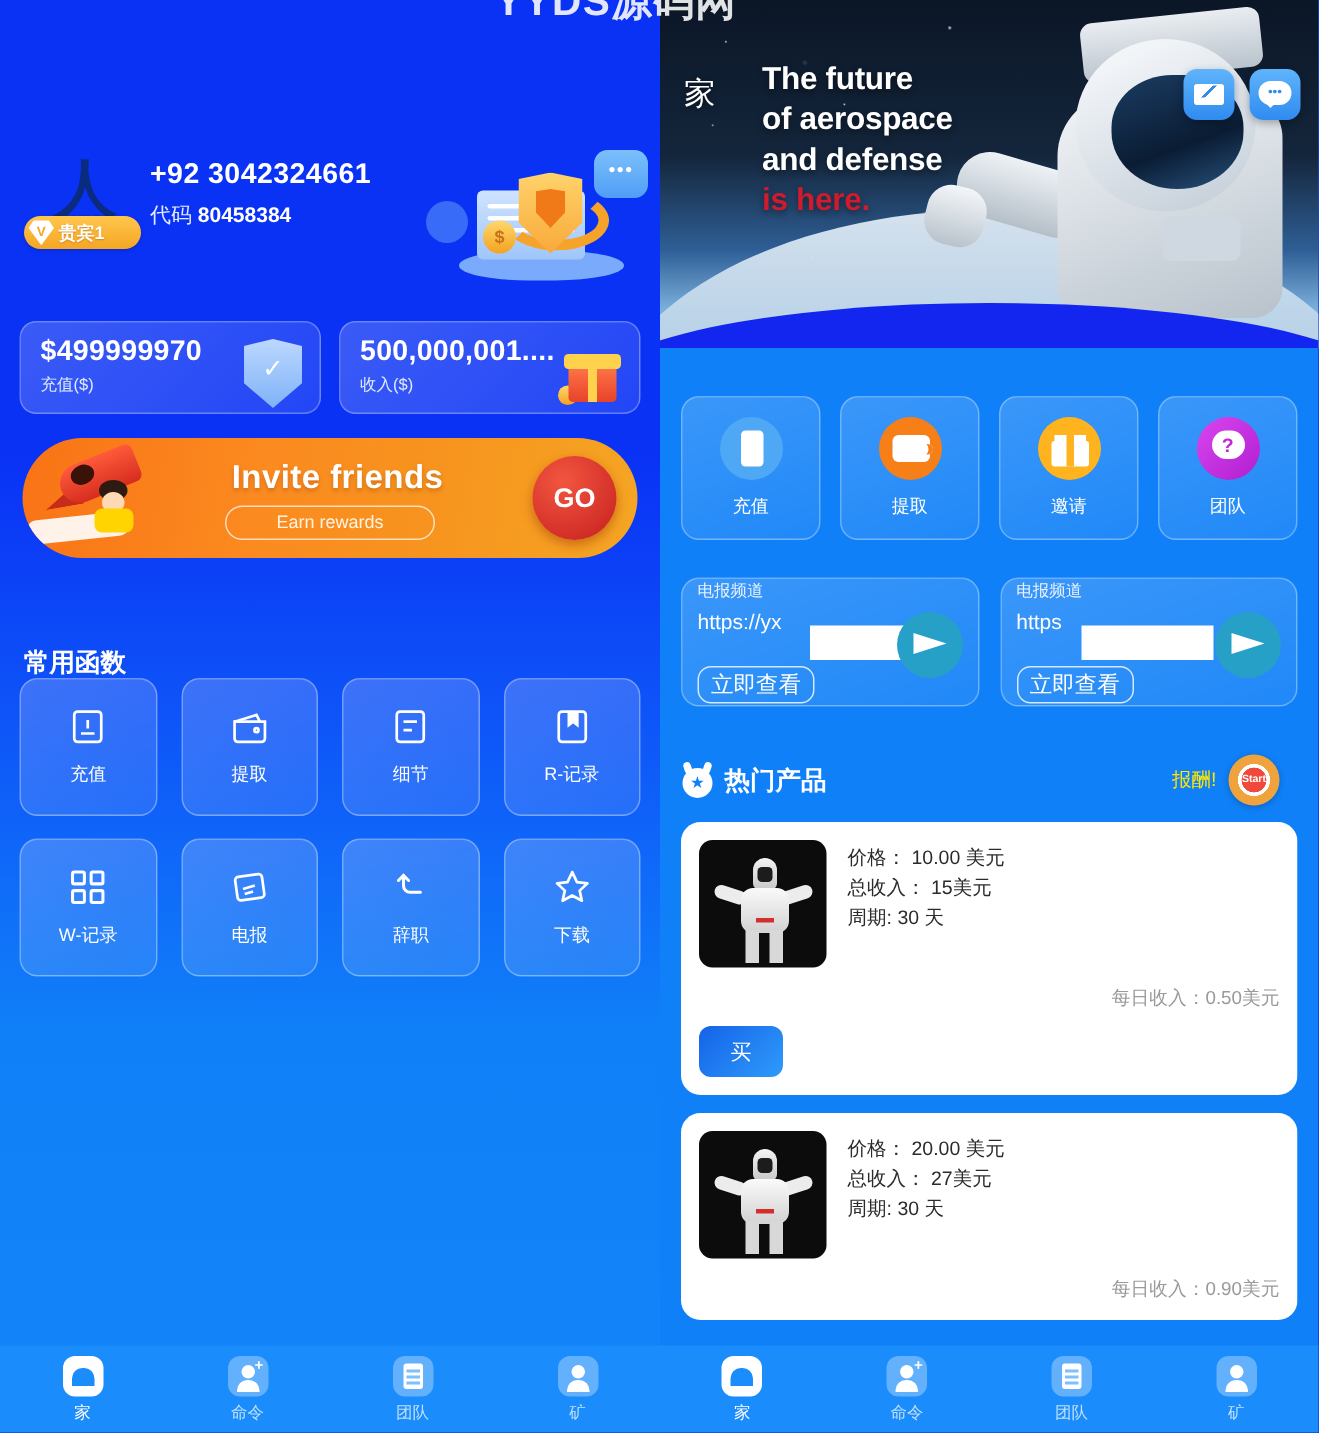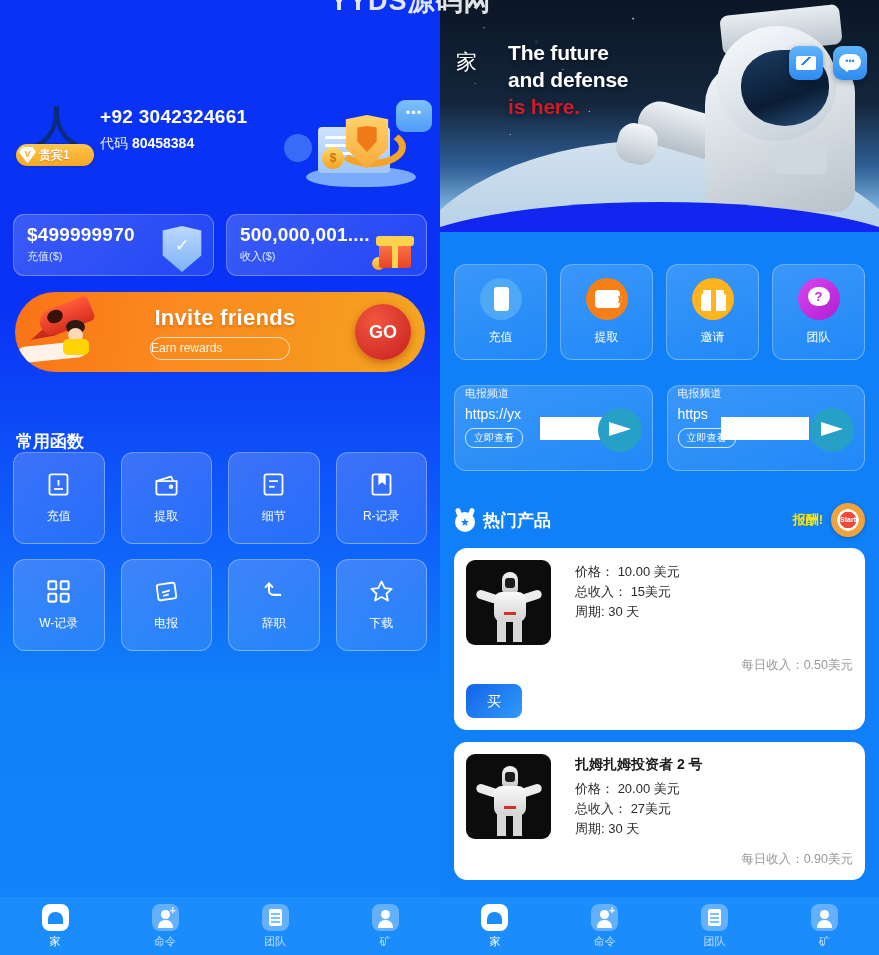--- a/index.html
+++ b/index.html
@@ -121,21 +121,21 @@
     border-radius:50%; background:#ffd9b3; }
   .invite .rocket .kid .shirt{ position:absolute; top:19px; left:2px; width:26px; height:16px;
     background:#ffd400; border-radius:5px; }
   .invite .rocket .trail{ position:absolute; left:-4px; top:46px; width:70px; height:16px;
     background:#fff; border-radius:10px; opacity:.9; transform:rotate(-6deg); }
   .invite .title{ position:absolute; top:13px; left:0; right:0; text-align:center; padding-left:10px;
     font-size:22px; font-weight:bold; color:#fff; letter-spacing:.3px;
     text-shadow:0 2px 3px rgba(150,60,0,.35); }
   .invite .pill{ position:absolute; top:45px; left:50%; transform:translateX(-50%);
     width:140px; height:23px; border:1px solid rgba(255,255,255,.7); border-radius:12px;
-    color:#fff4e2; font-size:12px; text-align:left; line-height:21px; }
+    color:#fff4e2; font-size:12px; text-align:center; line-height:21px; }
   .invite .go{
     position:absolute; right:14px; top:12px; width:56px; height:56px; border-radius:50%;
     background:radial-gradient(circle at 36% 30%,#f2563f,#c61f1f);
     color:#fff; font-size:18px; font-weight:bold; text-align:center; line-height:56px;
     box-shadow:0 3px 8px rgba(120,0,0,.35);
   }
 
   .sec-title{ position:absolute; top:430px; left:16px; font-size:17px; font-weight:bold; color:#fff; }
   .grid{ position:absolute; top:452px; left:13px; right:13px;
     display:grid; grid-template-columns:repeat(4,1fr); gap:15px 16px; }
@@ -242,50 +242,50 @@
   .tgs{ position:absolute; top:385px; left:14px; right:14px; display:flex; gap:14px; }
   .tg{
     flex:1; height:86px; border-radius:12px; position:relative; padding:0 10px;
     border:1px solid rgba(255,255,255,.30);
     background:linear-gradient(160deg,rgba(255,255,255,.18),rgba(255,255,255,.07));
     overflow:hidden;
   }
   .tg .t1{ font-size:11px; color:#eaf2ff; }
   .tg .t2{ font-size:14px; color:#fff; margin-top:5px; white-space:nowrap; }
   .tg .redact{ position:absolute; background:#fff; height:23px; }
-  .tg .btn{ margin-top:6px; display:inline-block; padding:2px 8px; font-size:10px; color:#fff;
+  .tg .btn{ margin-top:22px; display:inline-block; padding:2px 8px; font-size:15px; color:#fff;
     border:1px solid rgba(255,255,255,.8); border-radius:9px; }
   .tg .plane{ position:absolute; right:10px; top:22px; width:44px; height:44px; border-radius:50%;
     background:#27a0c8; }
   .tg .plane::after{ content:""; position:absolute; left:11px; top:14px; width:0; height:0;
     border-left:22px solid #fff; border-top:7px solid transparent; border-bottom:7px solid transparent; }
 
-  .hot{ position:absolute; top:500px; left:14px; right:14px; height:40px; display:flex;
+  .hot{ position:absolute; top:500px; left:14px; right:26px; height:40px; display:flex;
     align-items:center; }
   .hot .medal{ width:22px; height:24px; position:relative; margin-right:7px; }
   .hot .medal .ball{ position:absolute; bottom:0; left:1px; width:20px; height:20px;
     border-radius:50%; background:#fff; }
   .hot .medal .ball::after{ content:"★"; position:absolute; inset:0; color:#1080f8;
     font-size:11px; text-align:center; line-height:20px; }
   .hot .medal .e1,.hot .medal .e2{ position:absolute; top:0; width:5px; height:8px;
     background:#fff; border-radius:3px; }
   .hot .medal .e1{ left:2px; transform:rotate(-18deg); }
   .hot .medal .e2{ right:2px; transform:rotate(18deg); }
   .hot .ht{ font-size:17px; font-weight:bold; color:#fff; }
   .hot .spacer{ flex:1; }
-  .hot .rew{ font-size:13px; font-weight:bold; color:#ffe500; margin-right:8px;text-align:right; }
+  .hot .rew{ font-size:13px; font-weight:normal; color:#ffe500; margin-right:8px;text-align:right; }
   .hot .start{ width:34px; height:34px; border-radius:50%;
     background:radial-gradient(circle at 50% 50%,#f04a3c 0 34%,#fff 35% 44%,#f0a33c 45% 100%);
     position:relative; box-shadow:0 1px 4px rgba(0,0,0,.25); }
   .hot .start::after{ content:"Start"; position:absolute; inset:0; color:#fff; font-size:7px;
     font-weight:bold; text-align:center; line-height:34px; }
 
   .plist{ position:absolute; top:548px; left:14px; right:14px; bottom:58px; overflow:hidden; }
   .pcard{ background:#fff; border-radius:13px; padding:12px; margin-bottom:12px; position:relative; }
-  .pcard .row{ display:flex; gap:24px; }
+  .pcard .row{ display:flex; gap:14px; }
   .pthumb{ width:85px; height:85px; border-radius:9px; background:#0c0c0c; position:relative;
     flex:0 0 85px; overflow:hidden; }
   .pthumb .rhead{ position:absolute; left:36px; top:12px; width:16px; height:21px;
     background:linear-gradient(180deg,#f3f3f3,#c9c9c9); border-radius:8px 8px 4px 4px; }
   .pthumb .rvis{ position:absolute; left:39px; top:18px; width:10px; height:10px; background:#1c1c1c;
     border-radius:3px; }
   .pthumb .rtorso{ position:absolute; left:28px; top:32px; width:32px; height:30px;
     background:linear-gradient(180deg,#fafafa,#d2d2d2); border-radius:8px; }
   .pthumb .rarmL{ position:absolute; left:10px; top:32px; width:22px; height:9px;
     background:#ececec; border-radius:5px; transform:rotate(18deg); }
@@ -520,20 +520,21 @@
         <span class="arm"></span>
         <span class="glove"></span>
       <span class="torso"></span>
         <span class="chest"></span>
       <span class="helmet"></span>
         <span class="visor"></span>
     </div>
     <div class="home-title">家</div>
     <div class="htext">
       <div>The future</div>
+      <div>of aerospace</div>
       <div>and defense</div>
       <div class="red">is here.</div>
     </div>
     <div class="hicons">
       <span class="hicon">
           <span class="env"></span>
         </span>
       <span class="hicon">
           <span class="chat"></span>
         </span>
@@ -627,21 +628,20 @@
           <span class="rarmL"></span>
             <span class="rarmR"></span>
             <span class="rhead"></span>
           <span class="rvis"></span>
             <span class="rtorso"></span>
             <span class="rmark"></span>
           <span class="rlegL"></span>
             <span class="rlegR"></span>
         </div>
         <div class="pinfo2">
-          <div class="pname">扎姆扎姆投资者 2 号</div>
           <div class="pline">
             <span>价格：</span>
             <span>20.00 美元</span>
           </div>
           <div class="pline">
             <span>总收入：</span>
             <span>27美元</span>
           </div>
           <div class="pline">
             <span>周期:</span>

